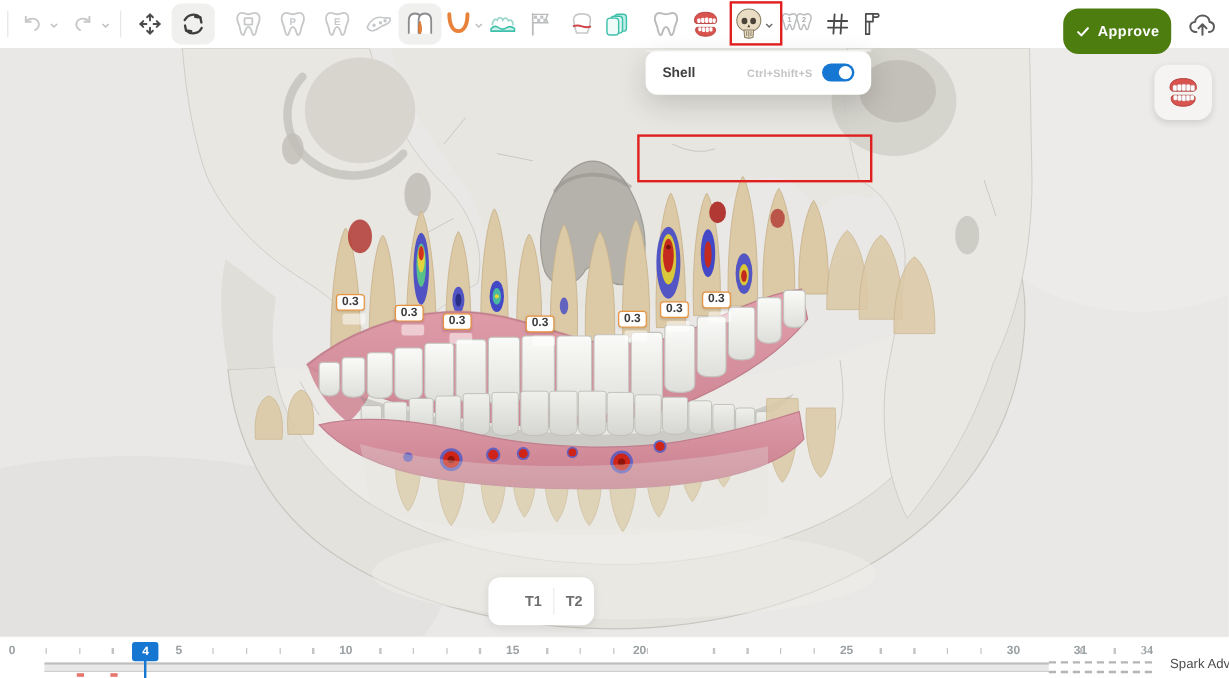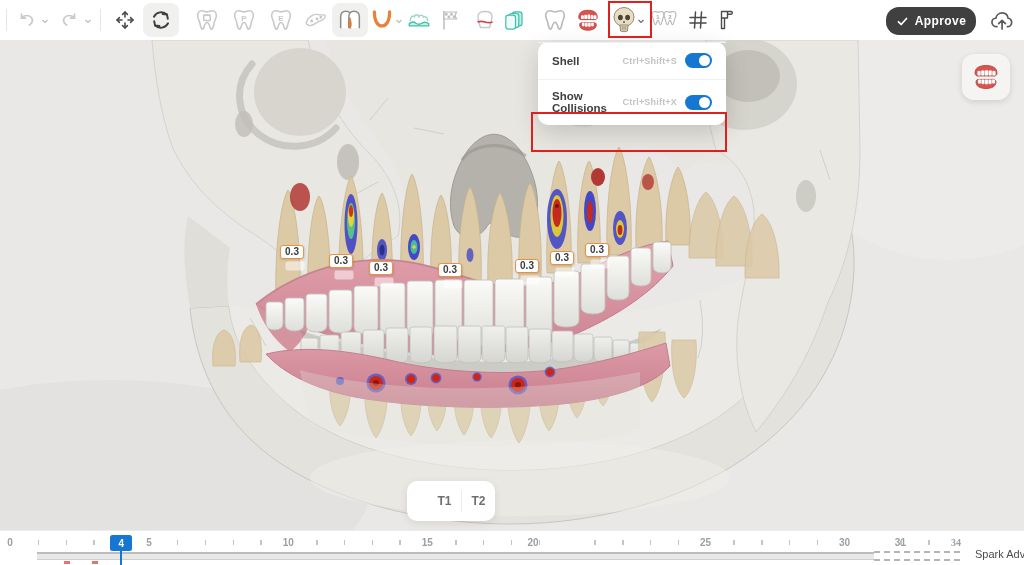--- a/index.html
+++ b/index.html
@@ -6,22 +6,22 @@
   html,body { width:1024px; height:565px; overflow:hidden; background:#fff;
     font-family:"Liberation Sans", sans-serif; position:relative; }
 
   
   .toolbar { position:absolute; top:0; left:0; width:1024px; height:40px; background:#fff; z-index:30; }
   .tdiv { position:absolute; top:9px; width:1px; height:22px; background:#e5e5e5; }
   .tbtn { position:absolute; top:3px; width:34px; height:34px; border-radius:8px;
     display:flex; align-items:center; justify-content:center; cursor:pointer; }
   .tbtn.active { background:#f0f0ef; }
   .caret { position:absolute; top:17px; width:8px; height:8px; }
-  .approve { position:absolute; left:886px; top:7px; width:90px; height:28px; border-radius:13px;
-    background:#404040; color:#fff; font-size:12px; font-weight:bold; letter-spacing:.4px;
+  .approve { position:absolute; left:886px; top:7px; width:90px; height:38px; border-radius:13px;
+    background:#4d7c0f; color:#fff; font-size:12px; font-weight:bold; letter-spacing:.4px;
     display:flex; align-items:center; justify-content:center; gap:6px; cursor:pointer; }
   .cloud { position:absolute; left:986px; top:5px; width:30px; height:30px; display:flex;
     align-items:center; justify-content:center; cursor:pointer; }
 
   
   .viewport { position:absolute; left:0; top:40px; width:1024px; height:490px; background:#e9e8e6; z-index:1; }
   .viewport svg { display:block; }
 
   
   .cbadge { position:absolute; transform:translate(-50%,-50%); background:#fff;
@@ -506,25 +506,20 @@
       <path d="M8 17.5 C5.2 17.5 3.5 15.7 3.5 13.5 C3.5 11.5 5 10 7 10 C7.5 7 10 5.3 12.5 5.3 C15.5 5.3 17.5 7.3 17.8 10 C19.8 10.2 21 11.7 21 13.7 C21 15.8 19.5 17.5 17.3 17.5"></path>
       <path d="M12.5 19.5 L12.5 11.8 M12.5 11.8 l-3 3 M12.5 11.8 l3 3"></path>
     </svg>
   </div>
 </div>
 
 <div class="popup">
   <div class="popup-row">
     <span class="row-label">Shell</span>
     <span class="row-shortcut">Ctrl+Shift+S</span>
-    <span class="toggle"></span>
-  </div>
-  <div class="popup-row">
-    <span class="row-label">Show Collisions</span>
-    <span class="row-shortcut">Ctrl+Shift+X</span>
     <span class="toggle"></span>
   </div>
 </div>
 
 <div class="redbox skull"></div>
 <div class="redbox row"></div>
 
 <div class="timeline">
   <div id="ruler">
       <div class="tl-num" style="left: 10px;">0</div>

